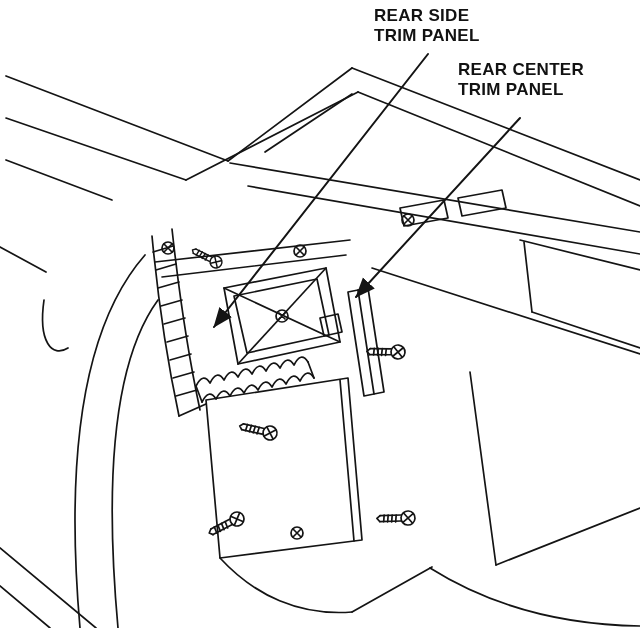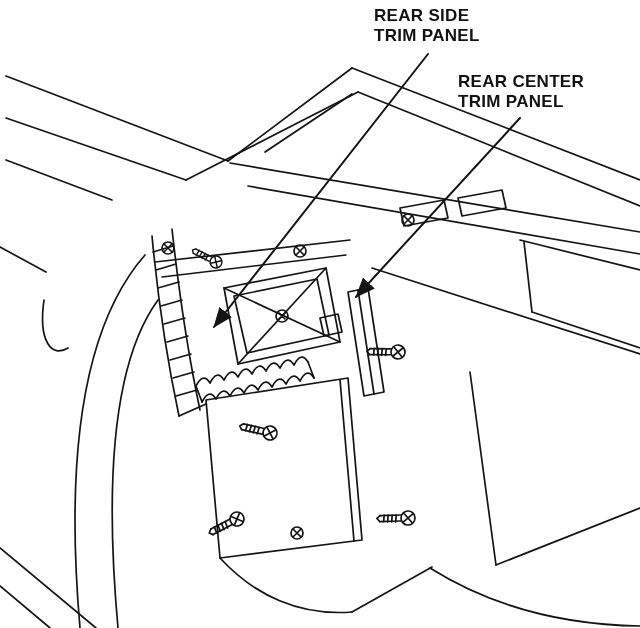--- a/index.html
+++ b/index.html
@@ -12,21 +12,21 @@
   }
   .lineart{position:absolute;left:0;top:0;}
   .callout{
     position:absolute;
     font:700 17px/1.18 "Liberation Sans",sans-serif;
     letter-spacing:.3px;
     color:#121212;
     white-space:pre-line;
   }
   .callout.rear-side{left:374px;top:6px;}
-  .callout.rear-center{left:458px;top:72px;}
+  .callout.rear-center{left:458px;top:60px;}
 </style>
 </head>
 <body>
 
 <div class="stage">
 
   <svg class="lineart" width="640" height="628" viewBox="0 0 640 628" fill="none" stroke="#141414" stroke-width="1.7" stroke-linecap="round" stroke-linejoin="round">
 
     <defs>
       <marker id="arrow" markerWidth="11" markerHeight="9" refX="9.5" refY="4" orient="auto">

